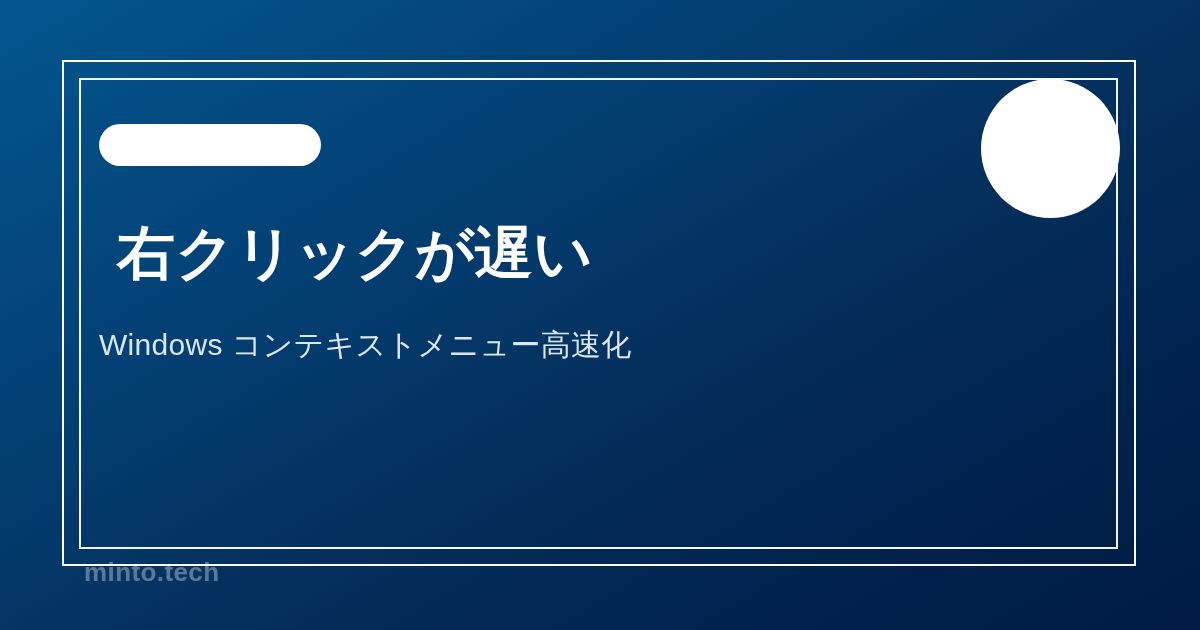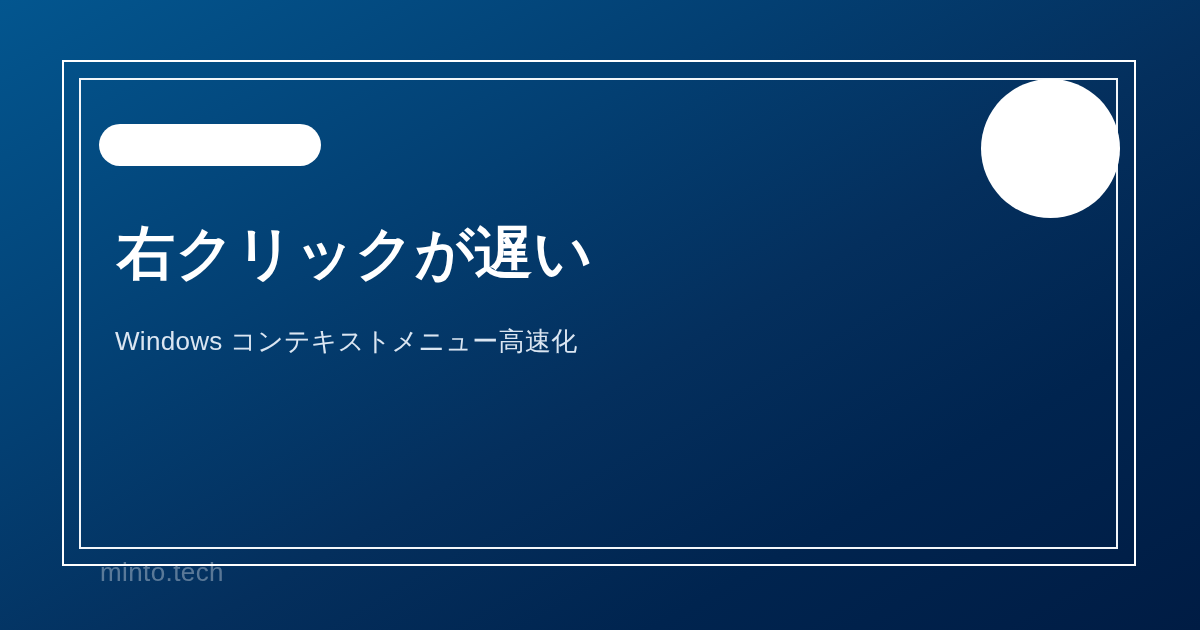--- a/index.html
+++ b/index.html
@@ -81,41 +81,41 @@
     color: #ffffff;
     font-size: 58px;
     line-height: 1.22;
     font-weight: 700;
     letter-spacing: 0.5px;
     padding-top: 34px;
     white-space: nowrap;
   }
 
   .subtitle {
-    margin: 16px;
+    margin: 0;
     padding: 0;
     padding-top: 18px;
     color: #dbe6f2;
-    font-size: 26px;
+    font-size: 30px;
     line-height: 1.3;
     font-weight: 400;
     letter-spacing: 0.3px;
     white-space: nowrap;
   }
 
   
   .watermark {
     position: absolute;
-    left: 100px;
+    left: 84px;
     top: 558px;
     color: #ffffff;
     opacity: 0.34;
     font-size: 26px;
     line-height: 1.1;
-    font-weight: 400;
+    font-weight: 700;
     letter-spacing: 0.4px;
   }
 </style>
 </head>
 <body>
 
 <div class="canvas">
 
   <div class="frame-outer"></div>
   <div class="frame-inner"></div>

